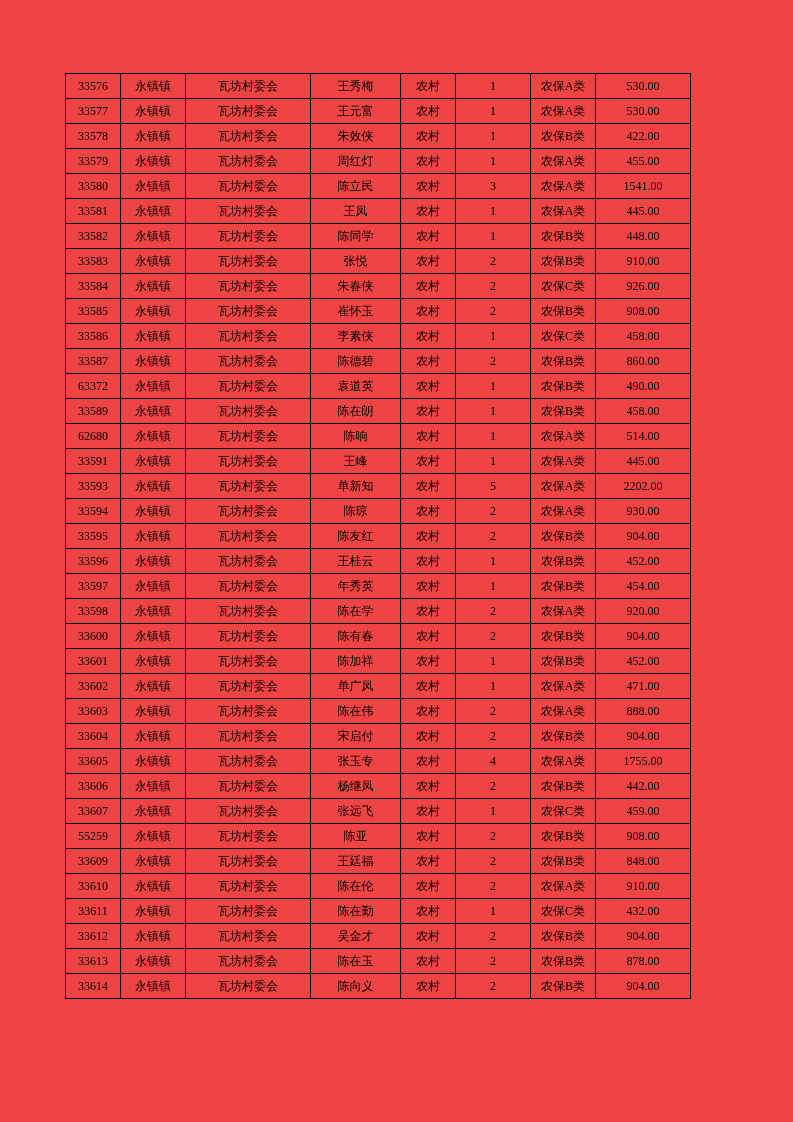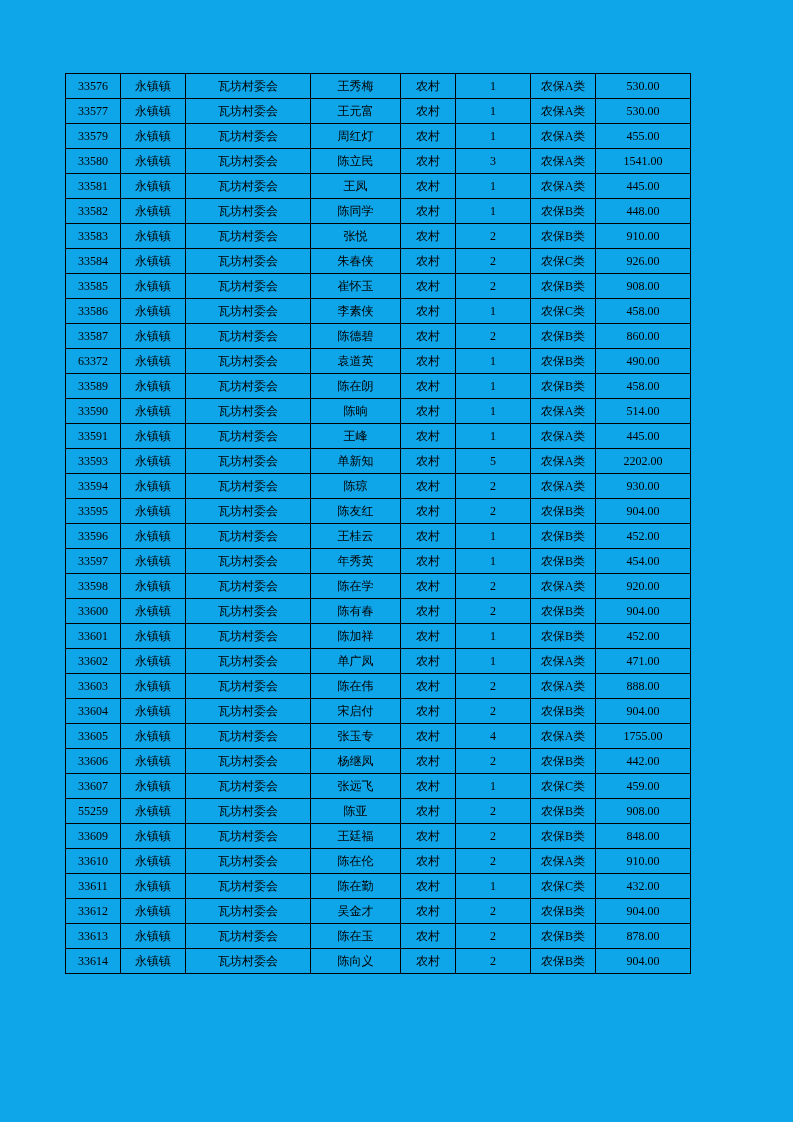--- a/index.html
+++ b/index.html
@@ -10,21 +10,21 @@
   body {
     width: 793px;
     height: 1122px;
     font-family: "Liberation Serif", "DejaVu Serif", serif;
     color: #000000;
   }
   .page {
     position: relative;
     width: 793px;
     height: 1122px;
-    background: #0ea5e9;
+    background: #ef4444;
     overflow: hidden;
   }
   table.data-table {
     position: absolute;
     left: 65px;
     top: 73px;
     border-collapse: collapse;
     table-layout: fixed;
   }
   table.data-table td {
@@ -76,20 +76,30 @@
           <td>33577</td>
           <td>永镇镇</td>
           <td>瓦坊村委会</td>
           <td>王元富</td>
           <td>农村</td>
           <td>1</td>
           <td>农保A类</td>
           <td>530.00</td>
         </tr>
         <tr>
+          <td>33578</td>
+          <td>永镇镇</td>
+          <td>瓦坊村委会</td>
+          <td>朱效侠</td>
+          <td>农村</td>
+          <td>1</td>
+          <td>农保B类</td>
+          <td>422.00</td>
+        </tr>
+        <tr>
           <td>33579</td>
           <td>永镇镇</td>
           <td>瓦坊村委会</td>
           <td>周红灯</td>
           <td>农村</td>
           <td>1</td>
           <td>农保A类</td>
           <td>455.00</td>
         </tr>
         <tr>
@@ -186,21 +196,21 @@
           <td>33589</td>
           <td>永镇镇</td>
           <td>瓦坊村委会</td>
           <td>陈在朗</td>
           <td>农村</td>
           <td>1</td>
           <td>农保B类</td>
           <td>458.00</td>
         </tr>
         <tr>
-          <td>33590</td>
+          <td>62680</td>
           <td>永镇镇</td>
           <td>瓦坊村委会</td>
           <td>陈晌</td>
           <td>农村</td>
           <td>1</td>
           <td>农保A类</td>
           <td>514.00</td>
         </tr>
         <tr>
           <td>33591</td>

